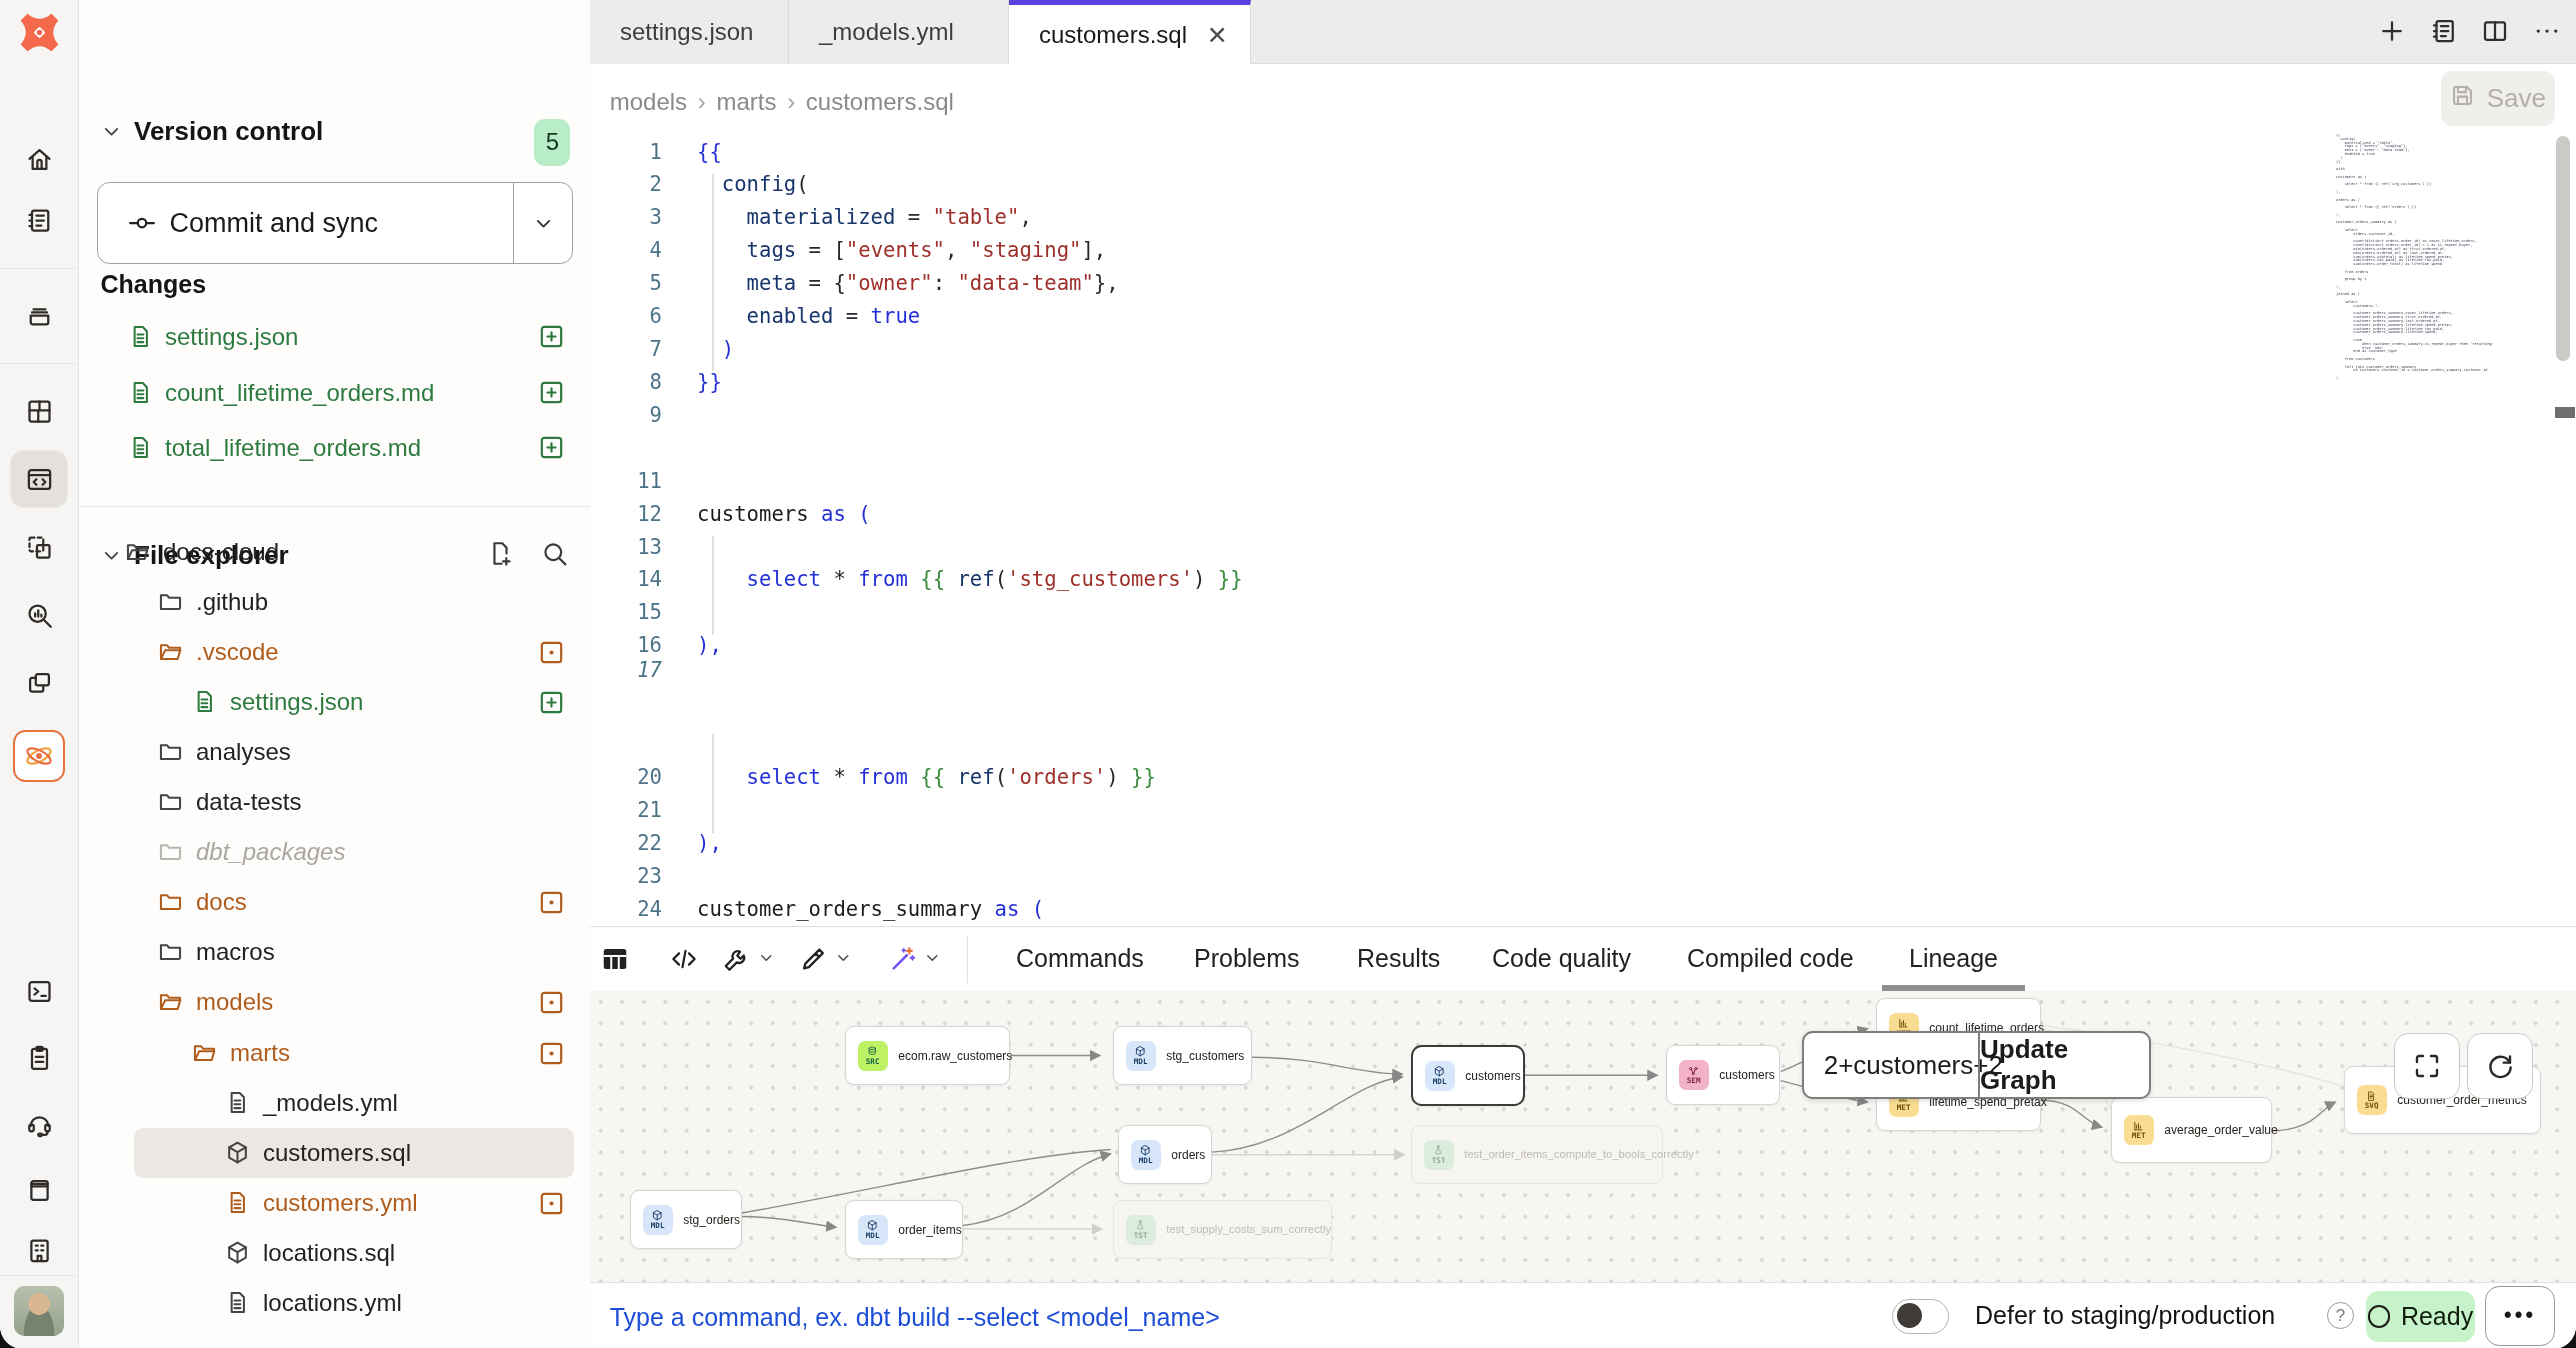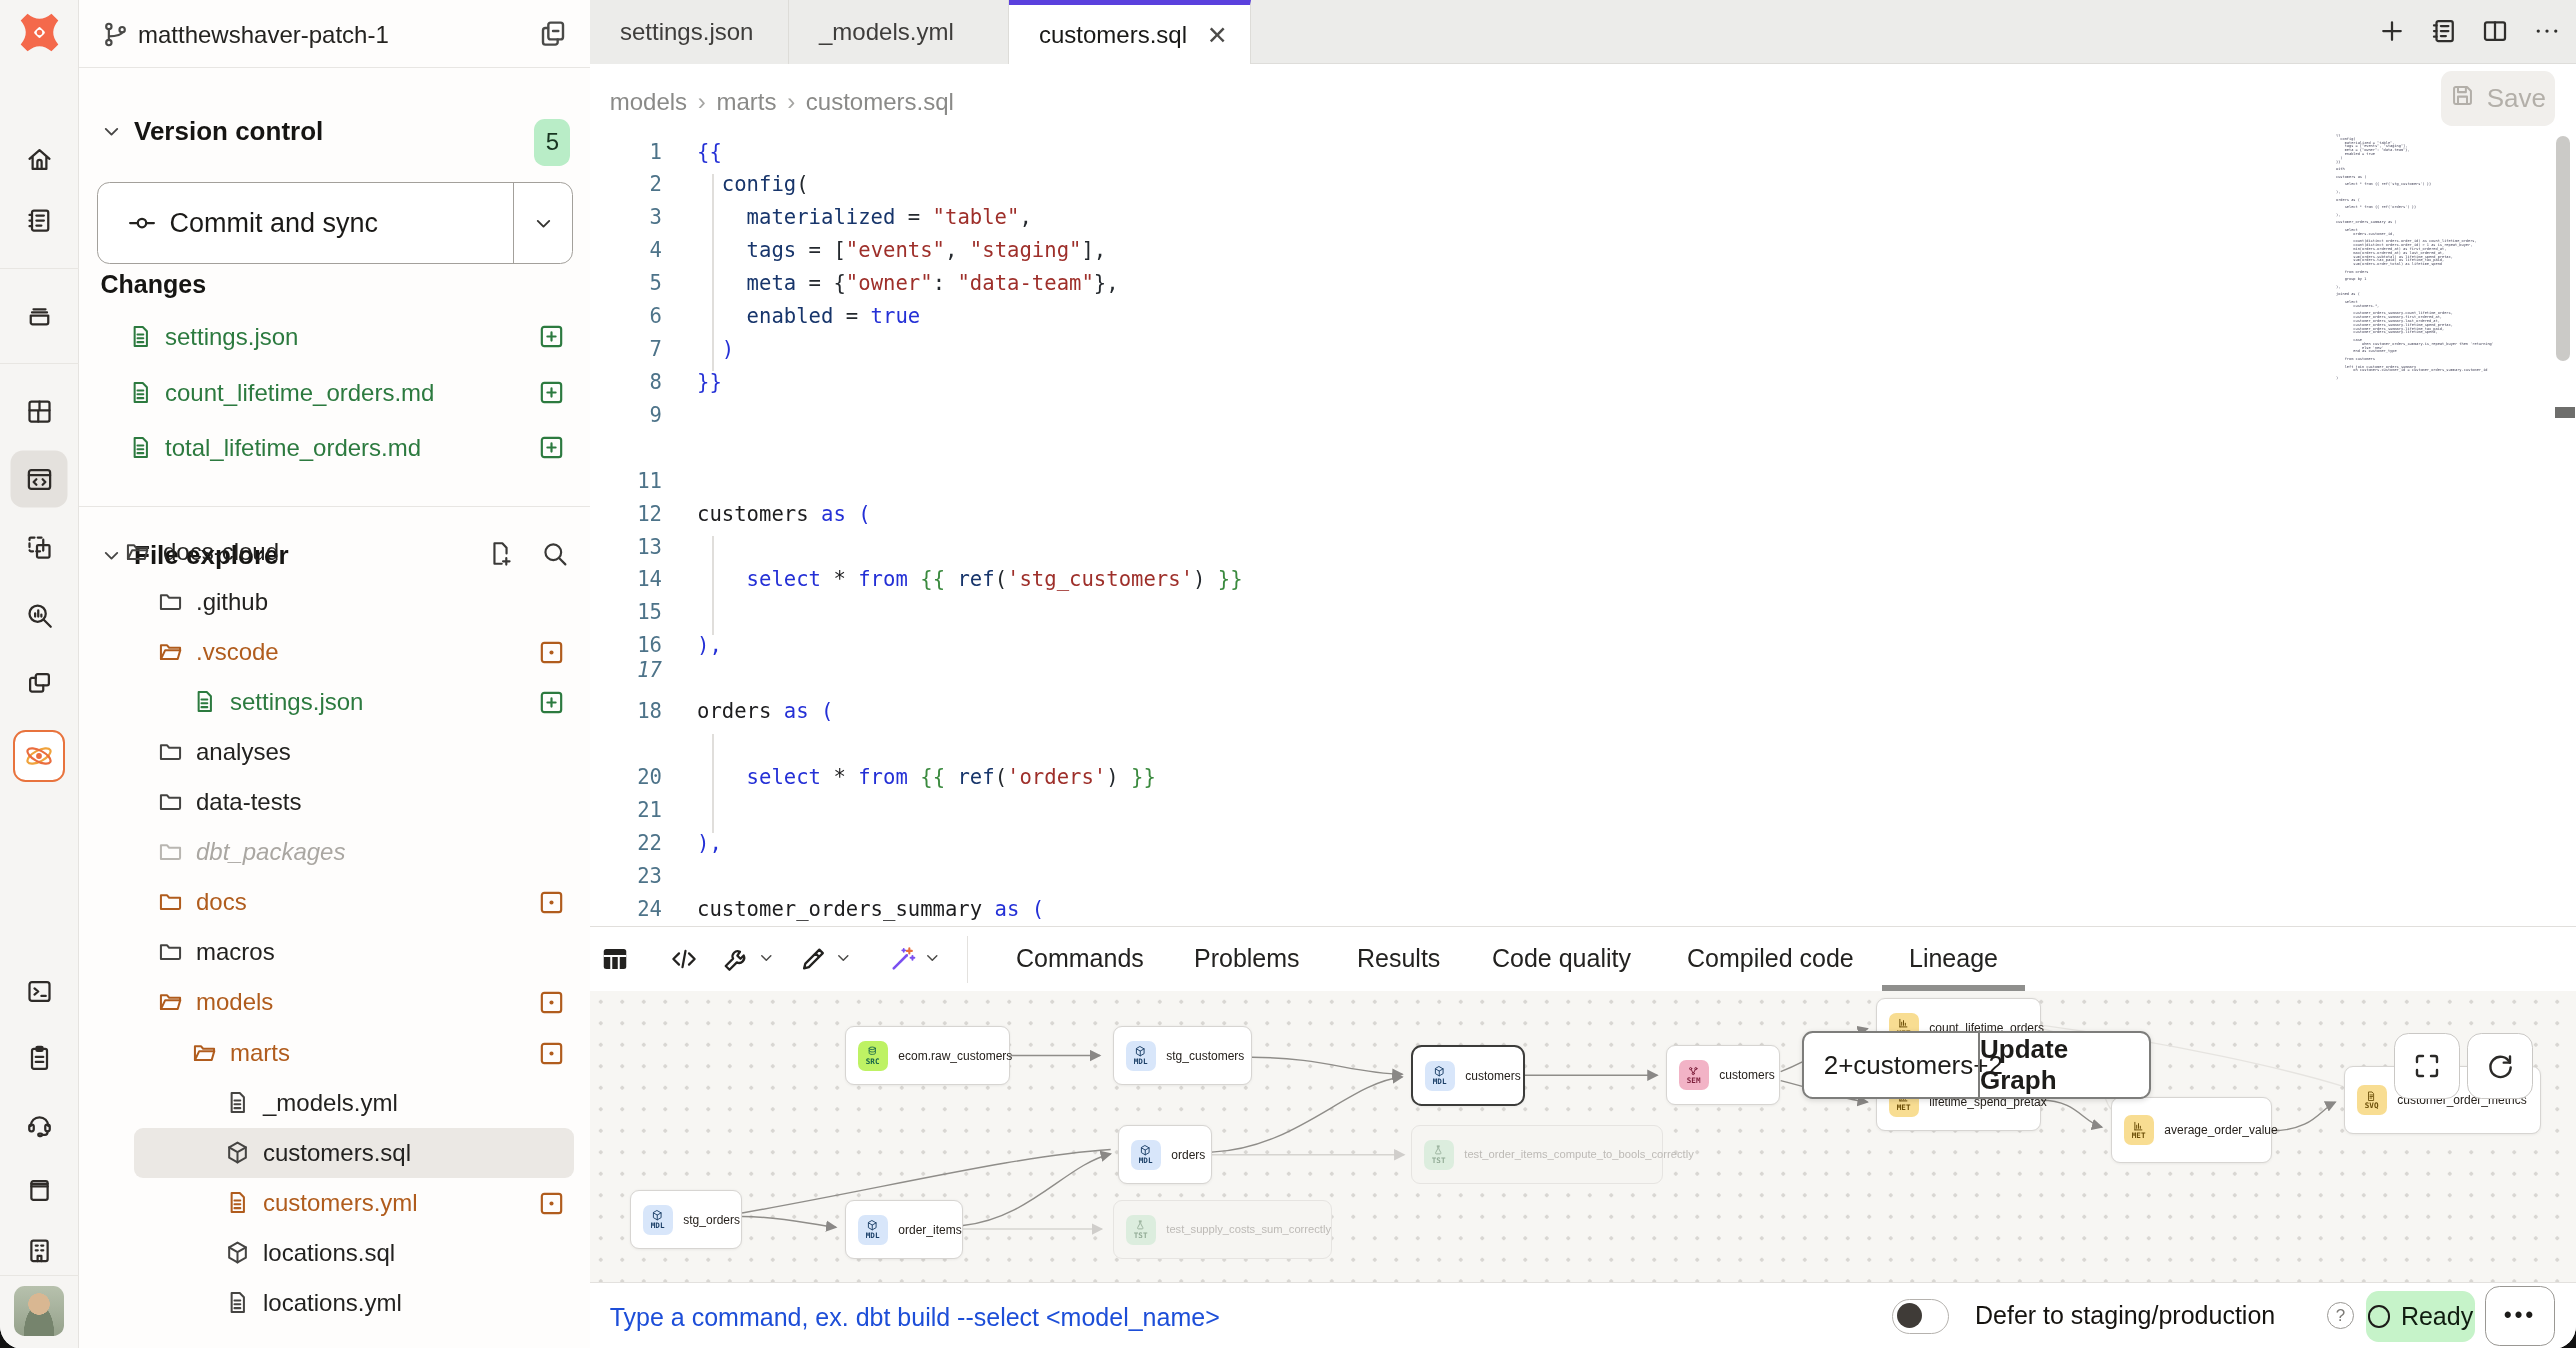--- a/index.html
+++ b/index.html
@@ -230,33 +230,20 @@
           </svg>
         </div>
         <div class="rail-div" style="top: 268px;"></div>
         <div class="rail-div" style="top: 363px;"></div>
         <div class="rail-div" style="top: 1275px;"></div>
       </div>
     <div class="avatar"></div>
   </div>
 
   <div class="sidebar">
-    <div class="branch-row">
-      <span class="bicon"><svg viewBox="0 0 24 24" fill="none" stroke="currentColor" stroke-width="1.8" stroke-linecap="round" stroke-linejoin="round">
-            <circle cx="6.5" cy="5.3" r="2.2"></circle>
-            <circle cx="6.5" cy="18.7" r="2.2"></circle>
-            <circle cx="17.5" cy="8" r="2.2"></circle>
-            <path d="M6.5 7.5v9M6.5 13.5c7 0 11-2 11-3.3"></path>
-          </svg></span>
-      <span class="branch-label">matthewshaver-patch-1</span>
-      <span class="copy-btn"><svg viewBox="0 0 24 24" fill="none" stroke="currentColor" stroke-width="1.8" stroke-linecap="round" stroke-linejoin="round">
-            <rect x="8.5" y="3.5" width="11" height="12.5" rx="1.8"></rect>
-            <path d="M15.5 16v2.2a1.8 1.8 0 0 1-1.8 1.8H6.3a1.8 1.8 0 0 1-1.8-1.8V9.3a1.8 1.8 0 0 1 1.8-1.8h2M12 9.8h4"></path>
-          </svg></span>
-    </div>
     <div class="sec-head" style="top:106px">
       <span class="chev"><svg viewBox="0 0 24 24" fill="none" stroke="currentColor" stroke-width="1.8" stroke-linecap="round" stroke-linejoin="round">
             <path d="M6.5 9.5 12 15l5.5-5.5"></path>
           </svg></span>
       <span class="t">Version control</span>
       <span class="vc-badge" style="top:12.5px">5</span>
     </div>
     <div class="commit-btn">
       <span class="cicon"><svg viewBox="0 0 24 24" fill="none" stroke="currentColor" stroke-width="1.8" stroke-linecap="round" stroke-linejoin="round">
             <circle cx="12" cy="12" r="3.4"></circle>
@@ -511,21 +498,20 @@
       <div class="cline" style="top: 201px;"><span class="ln">7</span><span class="ct"><span class="tok-p">  </span><span class="tok-k">)</span></span></div>
       <div class="cline" style="top: 234px;"><span class="ln">8</span><span class="ct"><span class="tok-j">}}</span></span></div>
       <div class="cline" style="top: 267px;"><span class="ln">9</span><span class="ct"></span></div>
       <div class="cline" style="top: 333px;"><span class="ln">11</span><span class="ct"></span></div>
       <div class="cline" style="top: 366px;"><span class="ln">12</span><span class="ct"><span class="tok-p">customers </span><span class="tok-k">as</span><span class="tok-p"> </span><span class="tok-k">(</span></span></div>
       <div class="cline" style="top: 399px;"><span class="ln">13</span><span class="ct"></span></div>
       <div class="cline" style="top: 431px;"><span class="ln">14</span><span class="ct"><span class="tok-p">    </span><span class="tok-k">select</span><span class="tok-p"> * </span><span class="tok-k">from</span><span class="tok-p"> </span><span class="tok-g">{{</span><span class="tok-p"> </span><span class="tok-i">ref</span><span class="tok-o">(</span><span class="tok-s">'stg_customers'</span><span class="tok-o">)</span><span class="tok-p"> </span><span class="tok-g">}}</span></span></div>
       <div class="cline" style="top: 464px;"><span class="ln">15</span><span class="ct"></span></div>
       <div class="cline" style="top: 497px;"><span class="ln">16</span><span class="ct"><span class="tok-k">),</span></span></div>
       <div class="cline" style="top: 522px; font-style: italic;"><span class="ln">17</span><span class="ct"></span></div>
-      <div class="cline" style="top: 563px;"><span class="ln">18</span><span class="ct"><span class="tok-p">orders </span><span class="tok-k">as</span><span class="tok-p"> </span><span class="tok-k">(</span></span></div>
       <div class="cline" style="top: 629px;"><span class="ln">20</span><span class="ct"><span class="tok-p">    </span><span class="tok-k">select</span><span class="tok-p"> * </span><span class="tok-k">from</span><span class="tok-p"> </span><span class="tok-g">{{</span><span class="tok-p"> </span><span class="tok-i">ref</span><span class="tok-o">(</span><span class="tok-s">'orders'</span><span class="tok-o">)</span><span class="tok-p"> </span><span class="tok-g">}}</span></span></div>
       <div class="cline" style="top: 662px;"><span class="ln">21</span><span class="ct"></span></div>
       <div class="cline" style="top: 695px;"><span class="ln">22</span><span class="ct"><span class="tok-k">),</span></span></div>
       <div class="cline" style="top: 728px;"><span class="ln">23</span><span class="ct"></span></div>
       <div class="cline" style="top: 761px;"><span class="ln">24</span><span class="ct"><span class="tok-p">customer_orders_summary </span><span class="tok-k">as</span><span class="tok-p"> </span><span class="tok-k">(</span></span></div>
       <div class="iguide" style="top: 38px; height: 197px;"></div>
       <div class="iguide" style="top: 400px; height: 99px;"></div>
       <div class="iguide" style="top: 598px; height: 99px;"></div>
     </div>
   <div class="minimap">

